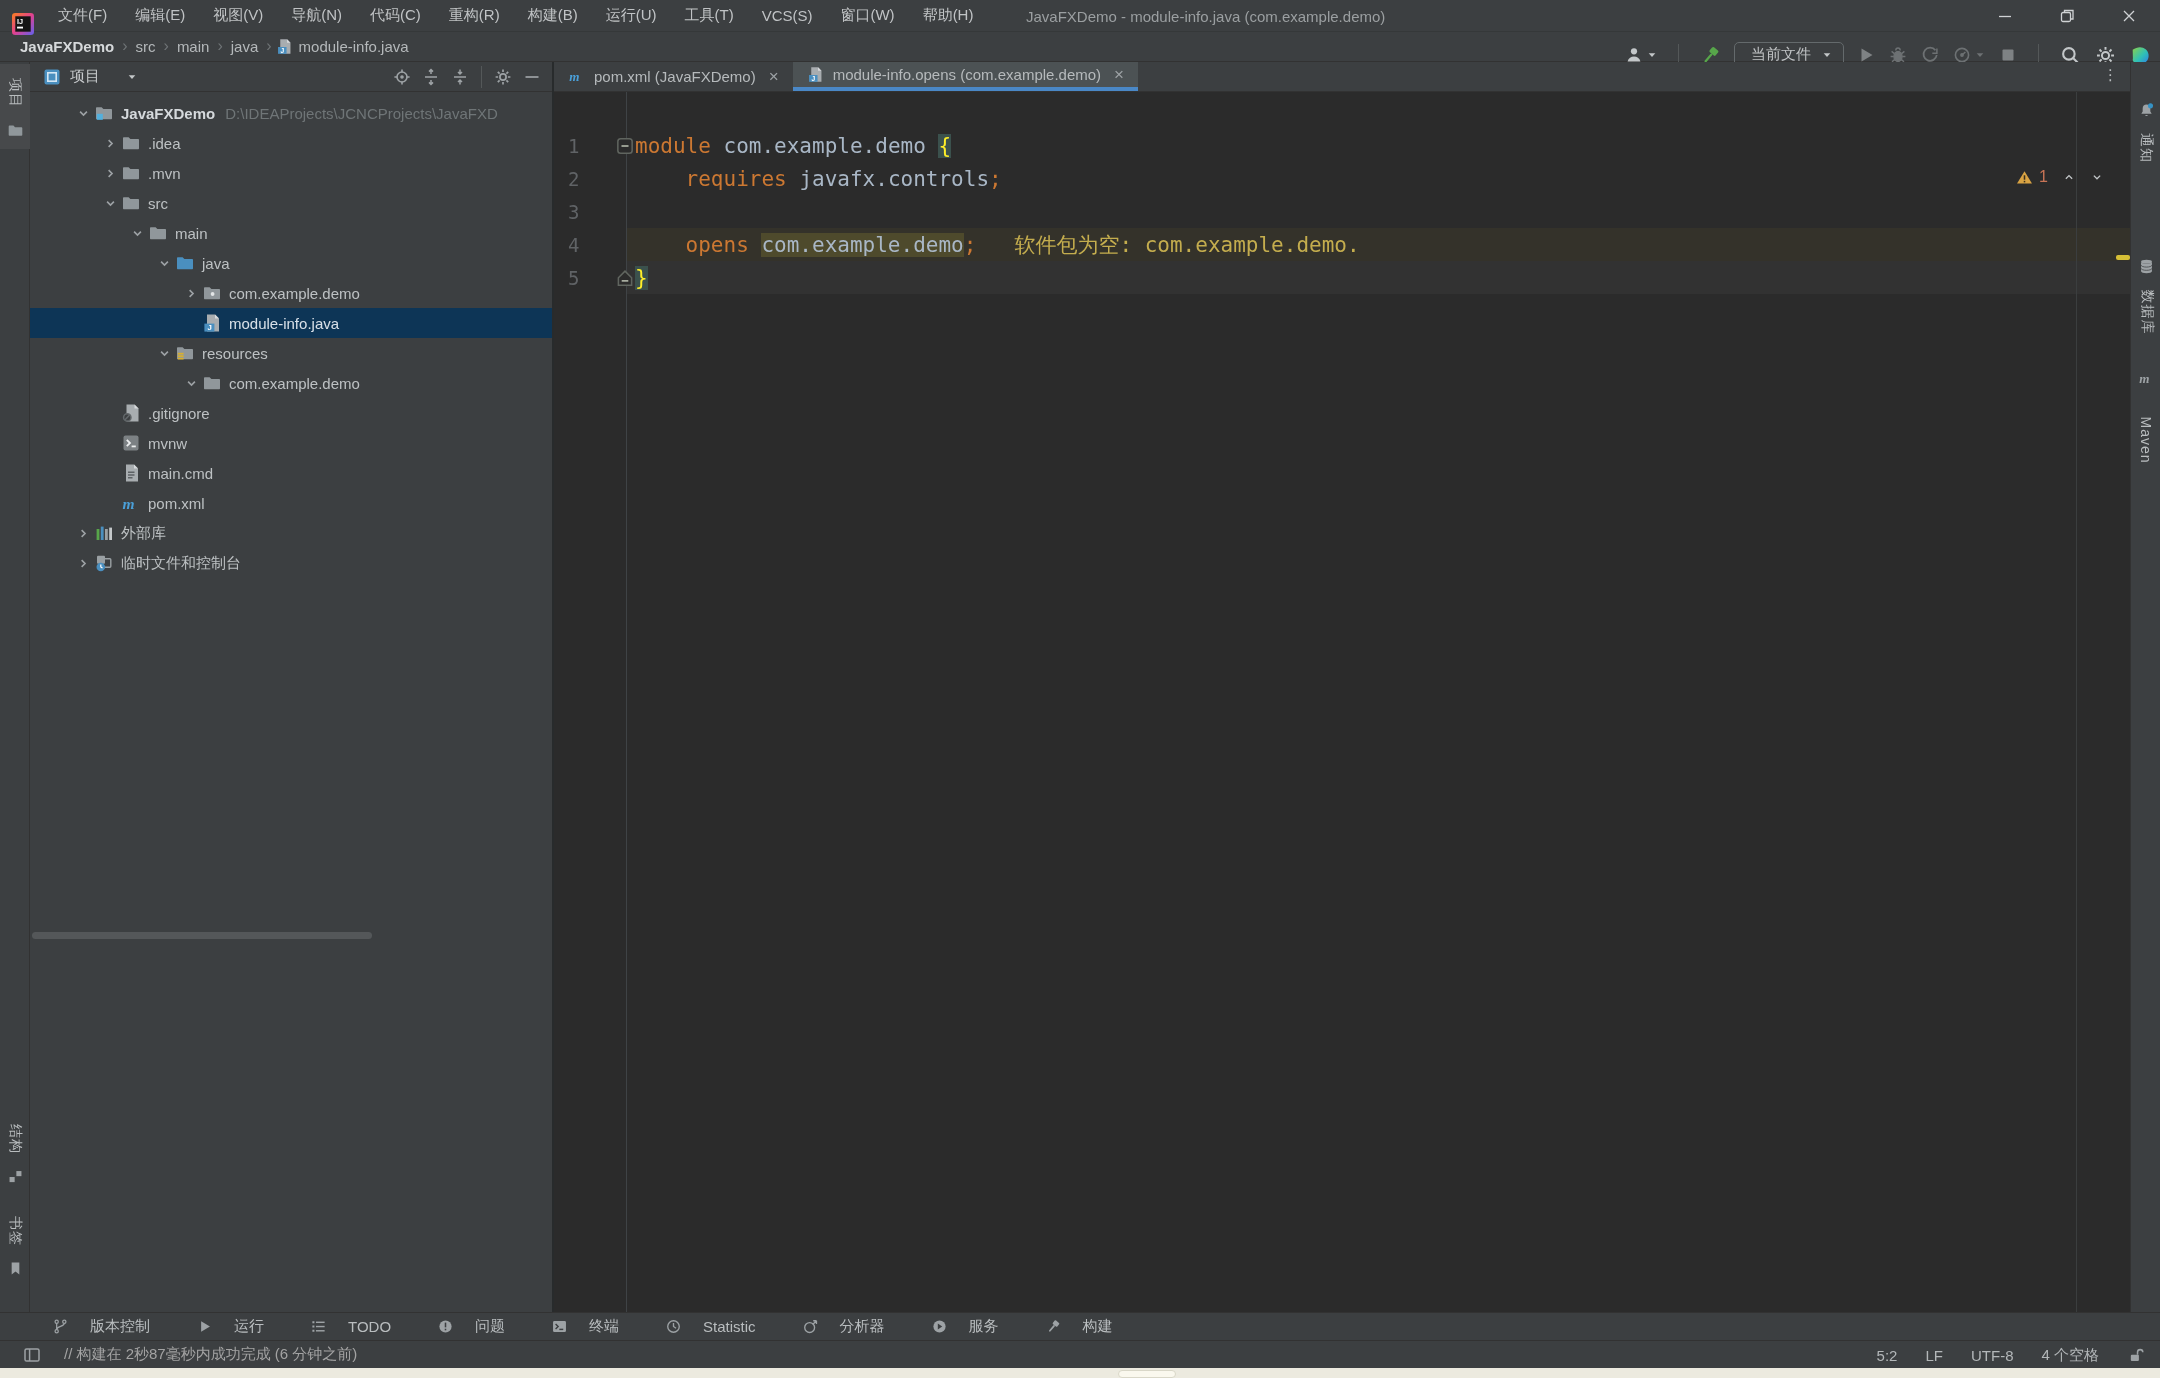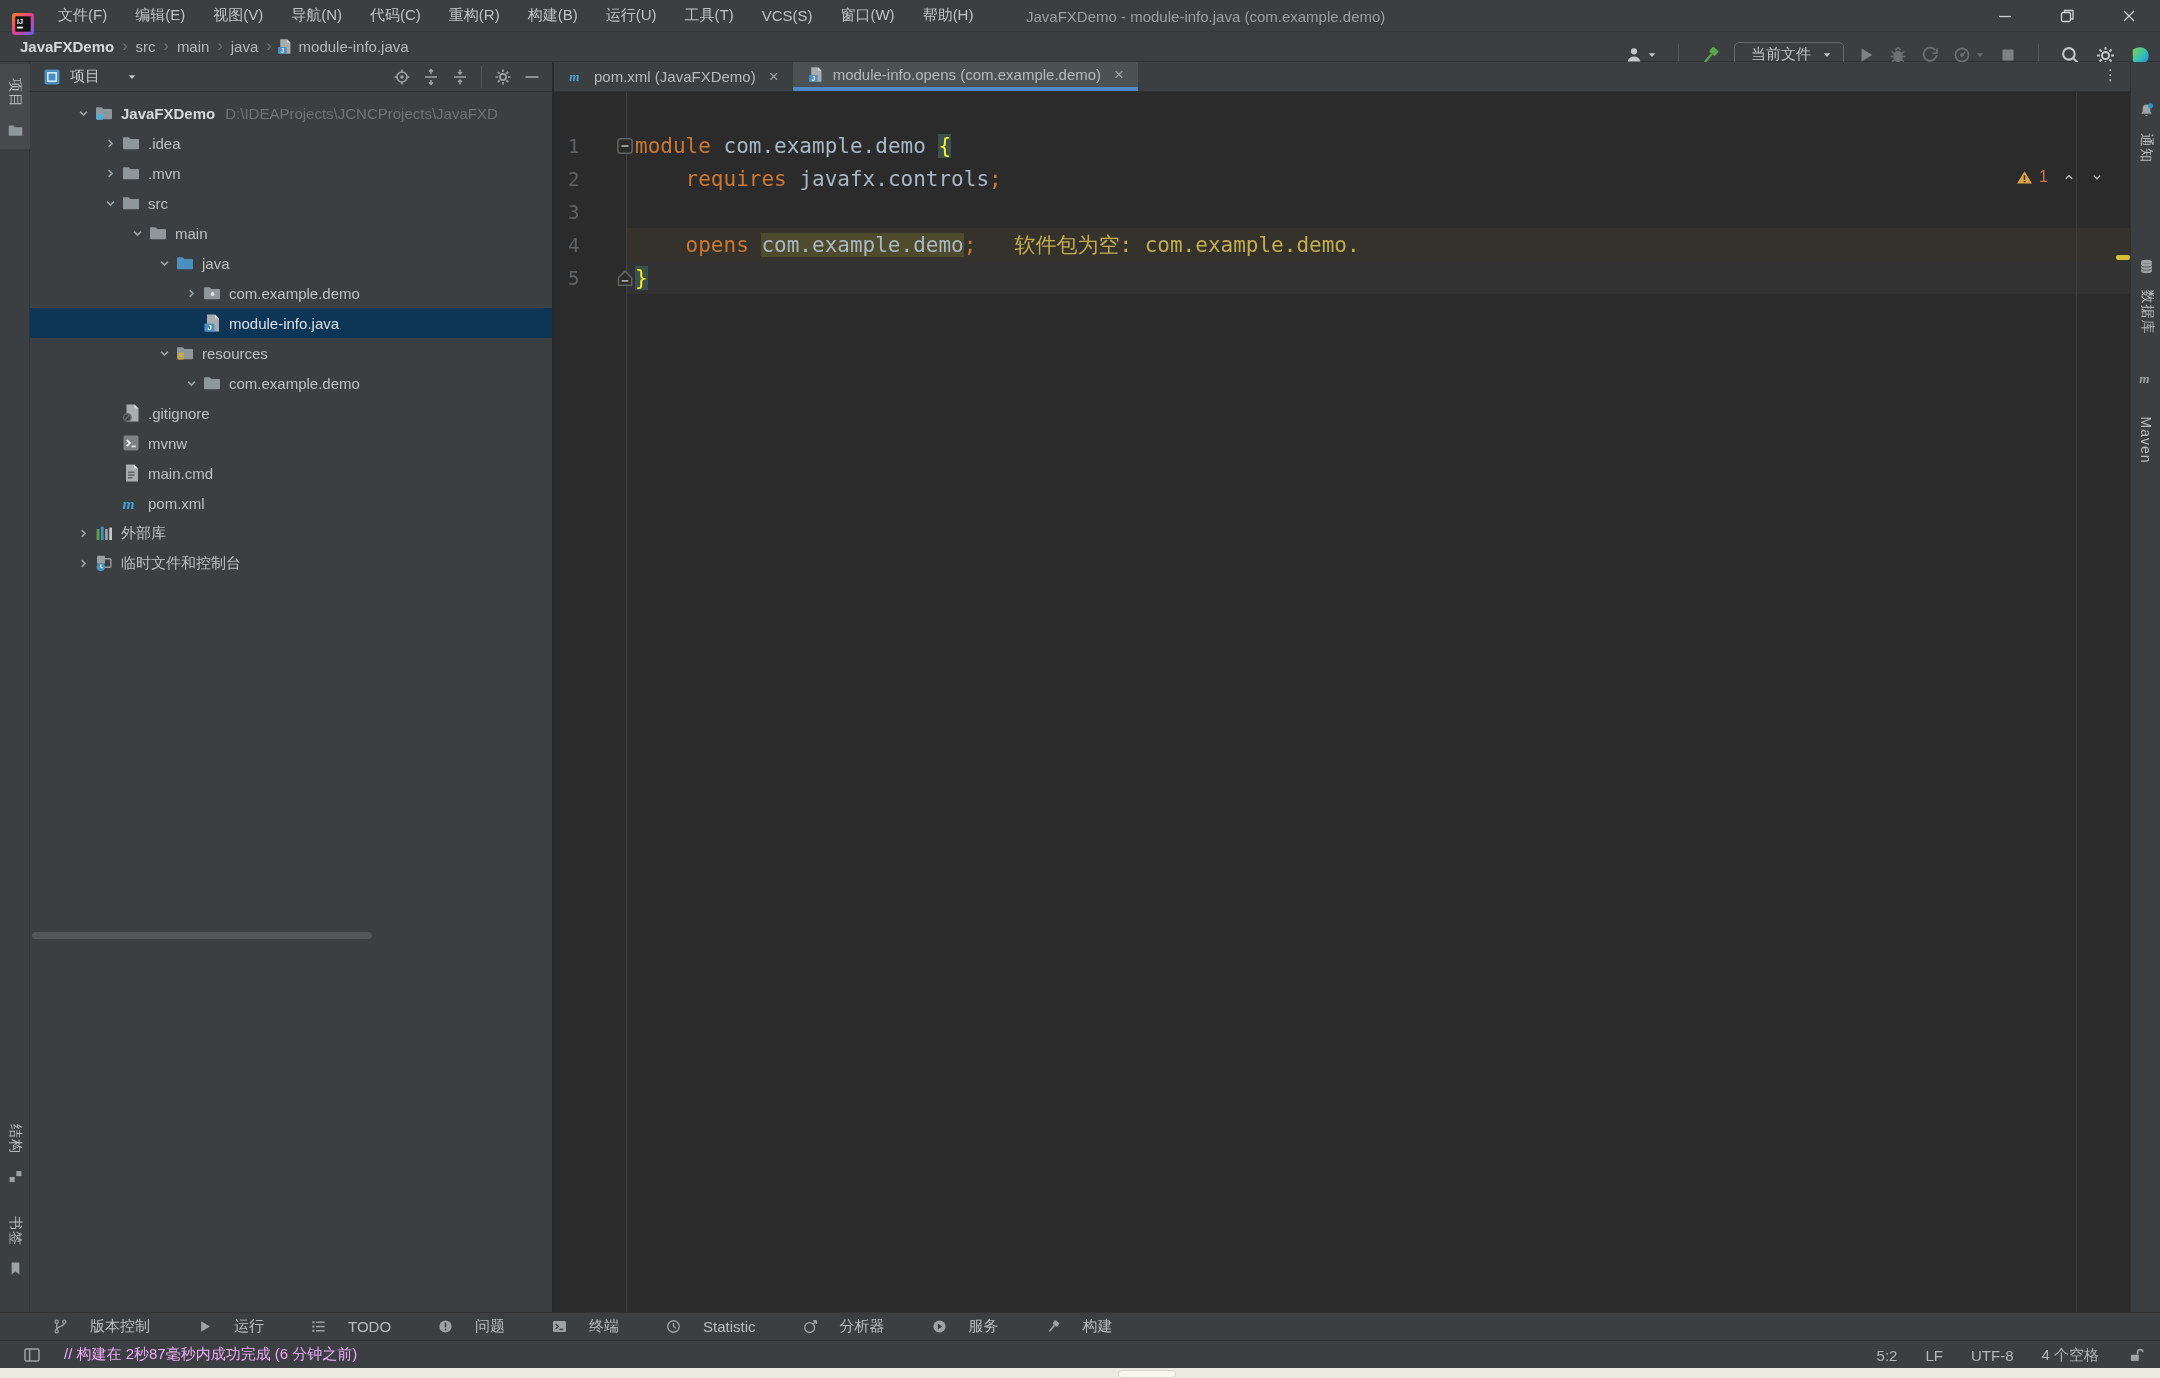--- a/index.html
+++ b/index.html
@@ -84,21 +84,21 @@
   .fold-marker{position:absolute;left:60px;width:22px;height:22px;z-index:4;}
   .margin-line{position:absolute;left:1522px;top:0;bottom:0;width:1px;background:#3b3e3f;z-index:5;}
   .inspection{position:absolute;top:76px;right:26px;display:flex;align-items:center;gap:14px;z-index:6;}
   .inspection .cnt{color:#c87456;font-size:16px;margin-left:-8px;}
   .stripe-mark{position:absolute;left:1562px;top:163px;width:14px;height:5px;border-radius:2px;background:#d6bf35;z-index:6;}
 
   
   .bottom-toolbar{position:absolute;left:0;right:0;top:1312px;height:28px;border-top:1px solid var(--border);display:flex;align-items:center;gap:46px;padding-left:52px;background:var(--bg);}
   .btool{display:flex;align-items:center;gap:21px;color:#b9bdbf;}
   .status-bar{position:absolute;left:0;right:0;top:1340px;height:28px;border-top:1px solid var(--border);display:flex;align-items:center;background:var(--bg);}
-  .status-msg{display:flex;align-items:center;gap:22px;padding-left:22px;color:#f0abfc;}
+  .status-msg{display:flex;align-items:center;gap:22px;padding-left:22px;color:#a3a3a3;}
   .status-right{position:absolute;right:16px;top:0;height:28px;display:flex;align-items:center;gap:28px;color:#b3b7b9;}
   .desktop-strip{position:absolute;left:0;right:0;top:1368px;height:10px;background:#eceadf;}
   .desktop-strip .blob{position:absolute;left:1118px;top:2px;width:58px;height:8px;border-radius:5px;background:#faf8ee;border:1px solid #d9d7c8;}
 
   .overlay{position:absolute;inset:0;z-index:100;pointer-events:none;}
 </style>
 </head>
 <body>
 
 <div class="screen">

